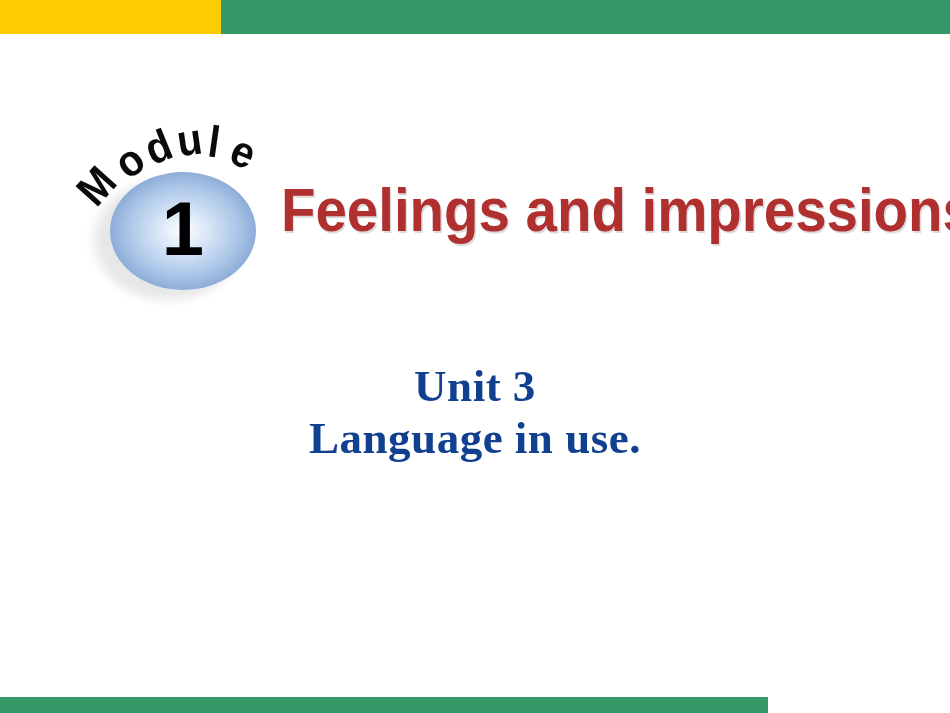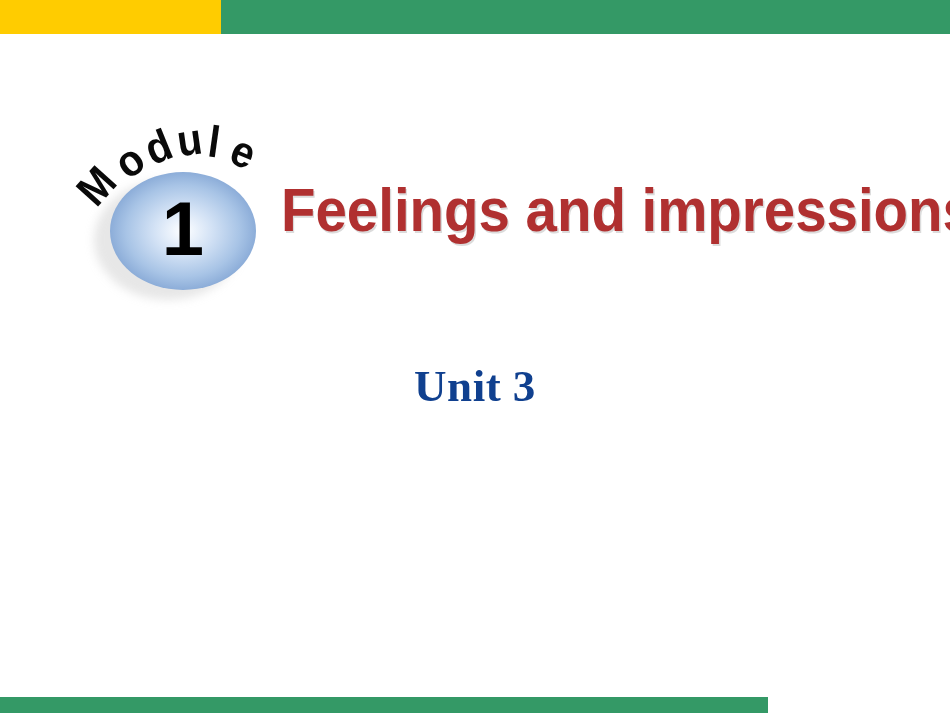--- a/index.html
+++ b/index.html
@@ -185,17 +185,18 @@
       <span class="ch ch4">l</span>
       <span class="ch ch5">e</span>
       <span class="ch ch6"></span>
     </div>
   </div>
 
   <div class="main-title">Feelings and impressions</div>
 
   <div class="unit-block">
     <div class="unit-line-1">Unit 3</div>
+    <div class="unit-line-2">Language in use.</div>
   </div>
 
   <div class="bottom-bar-green"></div>
 
 </div>
 
 </body></html>

